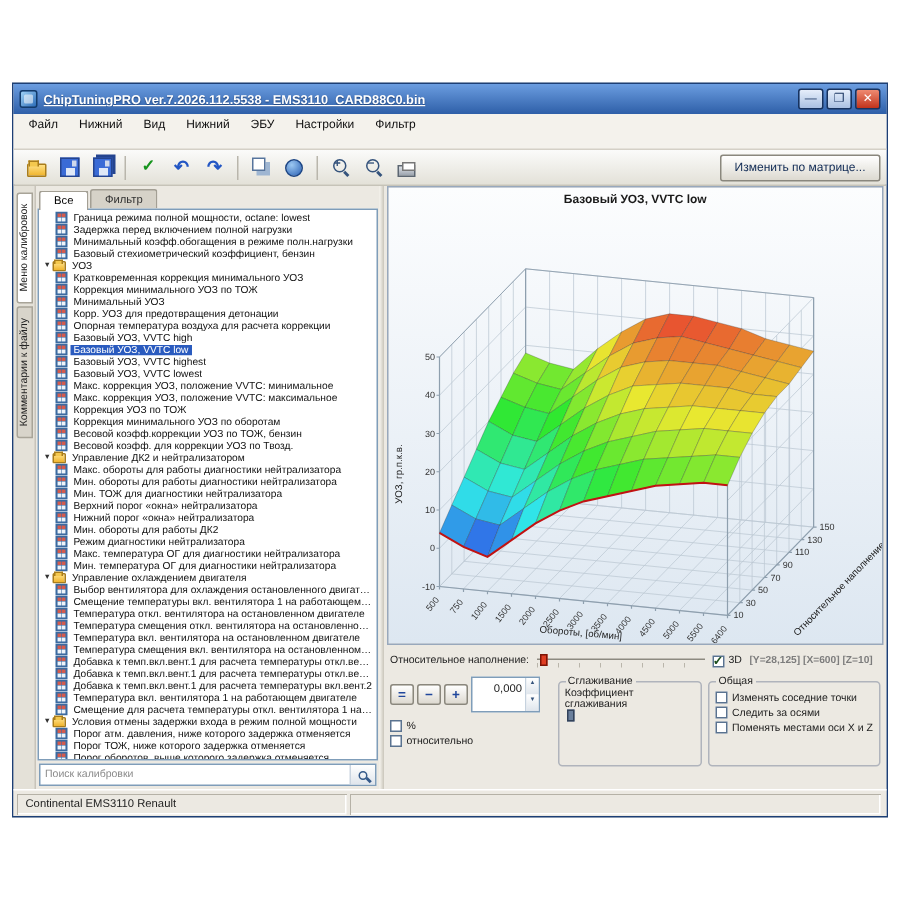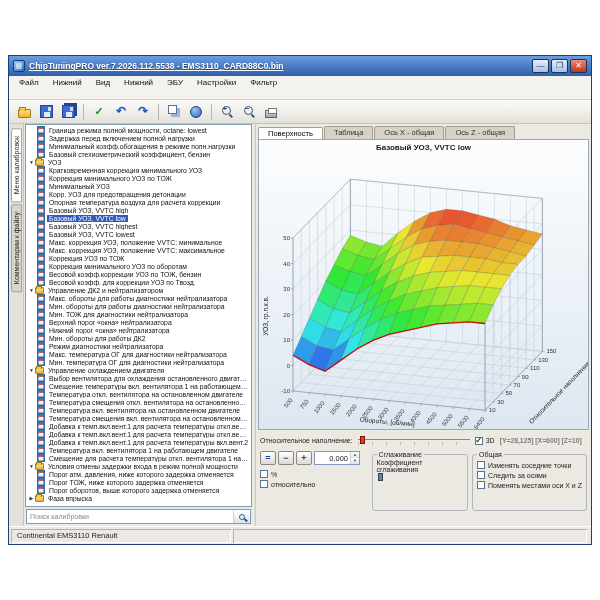--- a/index.html
+++ b/index.html
@@ -100,21 +100,21 @@
 
   .cb { width:8px; height:8px; background:#fff; border:1px solid #5a7390; display:inline-block; position:relative; vertical-align:middle; margin-right:3px; flex:0 0 auto; }
   .cb.checked::before { content:"✓"; position:absolute; top:-2.5px; left:-0.5px; font-size:8.5px; color:#1c4e1c; font-weight:bold; }
   .cbrow { display:flex; align-items:center; margin:2px 0; white-space:nowrap; }
 
   .cpanel { display:flex; gap:4px; margin-top:2px; align-items:flex-start; }
   .cluster { width:112px; }
   .brow { display:flex; align-items:center; gap:2px; }
   .btn-sm { width:16px; height:14px; font-size:9px; font-weight:bold; color:#20479c; text-align:center; line-height:12px;
      border:1px solid #8a877d; border-radius:2px; background:linear-gradient(#fff,#ddd9d0); }
-  .spin { width:46px; height:14px; border:1px solid #7f9db9; background:#fff; display:flex; }
+  .spin { width:46px; height:24px; border:1px solid #7f9db9; background:#fff; display:flex; }
   .spinval { flex:1; font-size:7.5px; text-align:right; padding:2px 2px 0 0; }
   .spinarrows { width:9px; display:flex; flex-direction:column; border-left:1px solid #c6d2de; }
   .spinarrows span { flex:1; font-size:4px; line-height:6px; text-align:center; color:#35537c; background:linear-gradient(#fff,#dfe5ec); }
 
   fieldset { border:1px solid #b0b4bc; border-radius:3px; padding:1px 4px 2px 4px; height:60px; }
   legend { font-size:7px; padding:0 2px; color:#222; }
   .fs-smooth { width:100px; }
   .fs-general { width:112px; }
   .smooth-slider { width:88px; height:9px; position:relative; margin-top:3px;
      background:repeating-linear-gradient(90deg, #b9b5aa 0 1px, transparent 1px 11px) 0 100%/100% 3px no-repeat; }
@@ -183,30 +183,35 @@
         </button>
         <button class="tb-btn">
           <span class="tbi tbi-zoom-out">
             <i></i>
           </span>
         </button>
         <button class="tb-btn">
           <span class="tbi tbi-print"></span>
         </button>
       </span>
+    <button class="matrix-btn">Изменить по матрице...</button>
   </div>
 
   <div class="main">
 
     <div class="sidestrip" id="sidestrip">
         <div class="vtab active">Меню калибровок</div>
         <div class="vtab">Комментарии к файлу</div>
       </div>
 
     <div class="leftpanel">
+      <div class="ptabs" id="ltabs">
+          <span class="ptab active">Все</span>
+          <span class="ptab">Фильтр</span>
+        </div>
       <div class="tree" id="tree">
           <div class="trow" style="padding-left: 11px;">
             <span class="icon-map"></span>
             <span class="lbl">Граница режима полной мощности, octane: lowest</span>
           </div>
           <div class="trow" style="padding-left: 11px;">
             <span class="icon-map"></span>
             <span class="lbl">Задержка перед включением полной нагрузки</span>
           </div>
           <div class="trow" style="padding-left: 11px;">
@@ -401,26 +406,20 @@
           <button class="lens-btn">
               <span class="lens"></span>
             </button>
         </div>
       </div>
     </div>
 
     <div class="splitter"></div>
 
     <div class="rightpanel">
-      <div class="ptabs" id="rtabs">
-          <span class="ptab active">Поверхность</span>
-          <span class="ptab">Таблица</span>
-          <span class="ptab">Ось X - общая</span>
-          <span class="ptab">Ось Z - общая</span>
-        </div>
 
       <div class="chartarea">
         <div class="charttitle">Базовый УОЗ, VVTC low</div>
         <svg id="surface-svg" width="331" height="278" viewBox="0 0 331 278">
             <line x1="34" y1="240" x2="226" y2="259.2" stroke="#bcc8d3" stroke-width="0.5"></line>
             <line x1="42.2" y1="231.6" x2="234.2" y2="250.79999999999998" stroke="#bcc8d3" stroke-width="0.5"></line>
             <line x1="50.4" y1="223.2" x2="242.4" y2="242.39999999999998" stroke="#bcc8d3" stroke-width="0.5"></line>
             <line x1="58.599999999999994" y1="214.8" x2="250.6" y2="234" stroke="#bcc8d3" stroke-width="0.5"></line>
             <line x1="66.8" y1="206.4" x2="258.8" y2="225.6" stroke="#bcc8d3" stroke-width="0.5"></line>
             <line x1="75" y1="198" x2="267" y2="217.2" stroke="#bcc8d3" stroke-width="0.5"></line>

